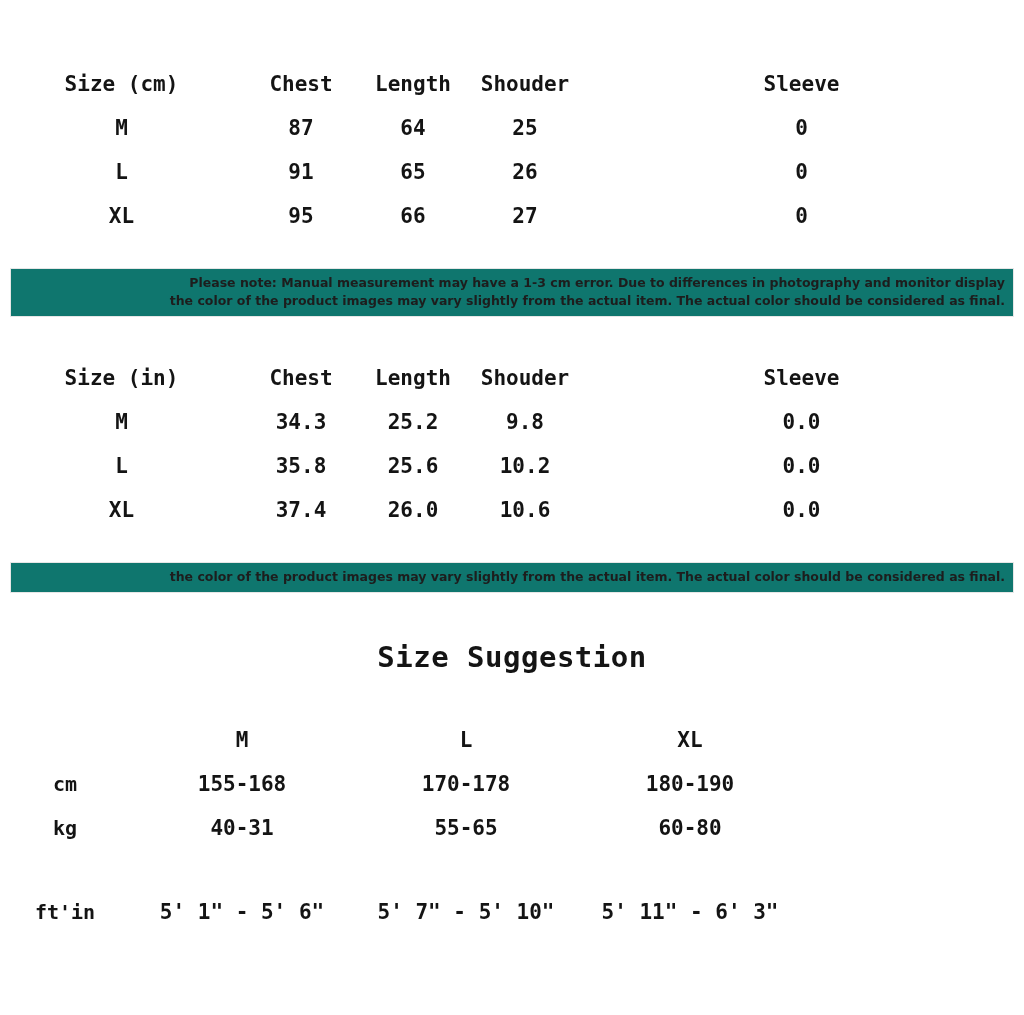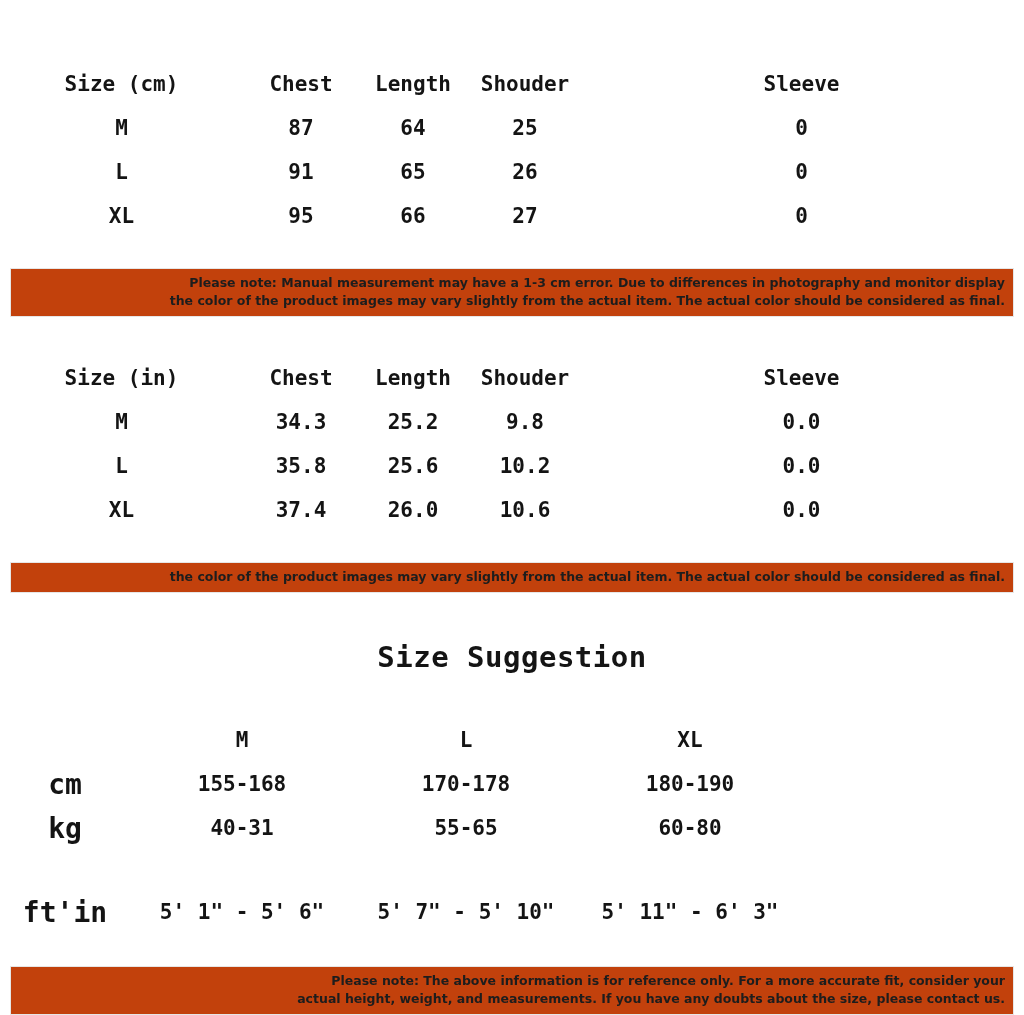--- a/index.html
+++ b/index.html
@@ -74,21 +74,21 @@
 
   
   .meas-table .cell-size { padding-right: 2px; }
   .meas-table .cell-sleeve { padding-right: 2px; }
 
   
   .note-band {
     position: absolute;
     left: 10px;
     width: 1004px;
-    background: #c2410c;
+    background: #0f766e;
     border: 1px solid #e6e6e6;
     box-sizing: border-box;
     padding: 5px 8px 6px 8px;
     text-align: right;
     font-family: "DejaVu Sans", "Liberation Sans", sans-serif;
     font-size: 12.5px;
     font-weight: 600;
     line-height: 18px;
     color: #1d1d1d;
   }
@@ -117,21 +117,21 @@
     padding: 0;
     height: 44px;
     text-align: center;
     vertical-align: middle;
     font-size: 21px;
     font-weight: 700;
     color: #141414;
     white-space: nowrap;
   }
   #table-suggestion tr.spacer-row td { height: 40px; }
-  #table-suggestion .row-label { font-size: 28px; }
+  #table-suggestion .row-label { font-size: 20px; }
 </style>
 </head>
 <body>
 
 <div class="page">
 
 
   <table class="meas-table" id="table-cm">
     <colgroup>
       <col class="c-size">
@@ -265,18 +265,14 @@
       <tr>
         <td class="row-label">ft'in</td>
         <td>5' 1" - 5' 6"</td>
         <td>5' 7" - 5' 10"</td>
         <td>5' 11" - 6' 3"</td>
         <td></td>
       </tr>
     </tbody>
   </table>
 
-  <div class="note-band" id="note-fit">
-    <span class="note-line">Please note: The above information is for reference only. For a more accurate fit, consider your</span>
-    <span class="note-line">actual height, weight, and measurements. If you have any doubts about the size, please contact us.</span>
-  </div>
 
 </div>
 
 </body></html>

